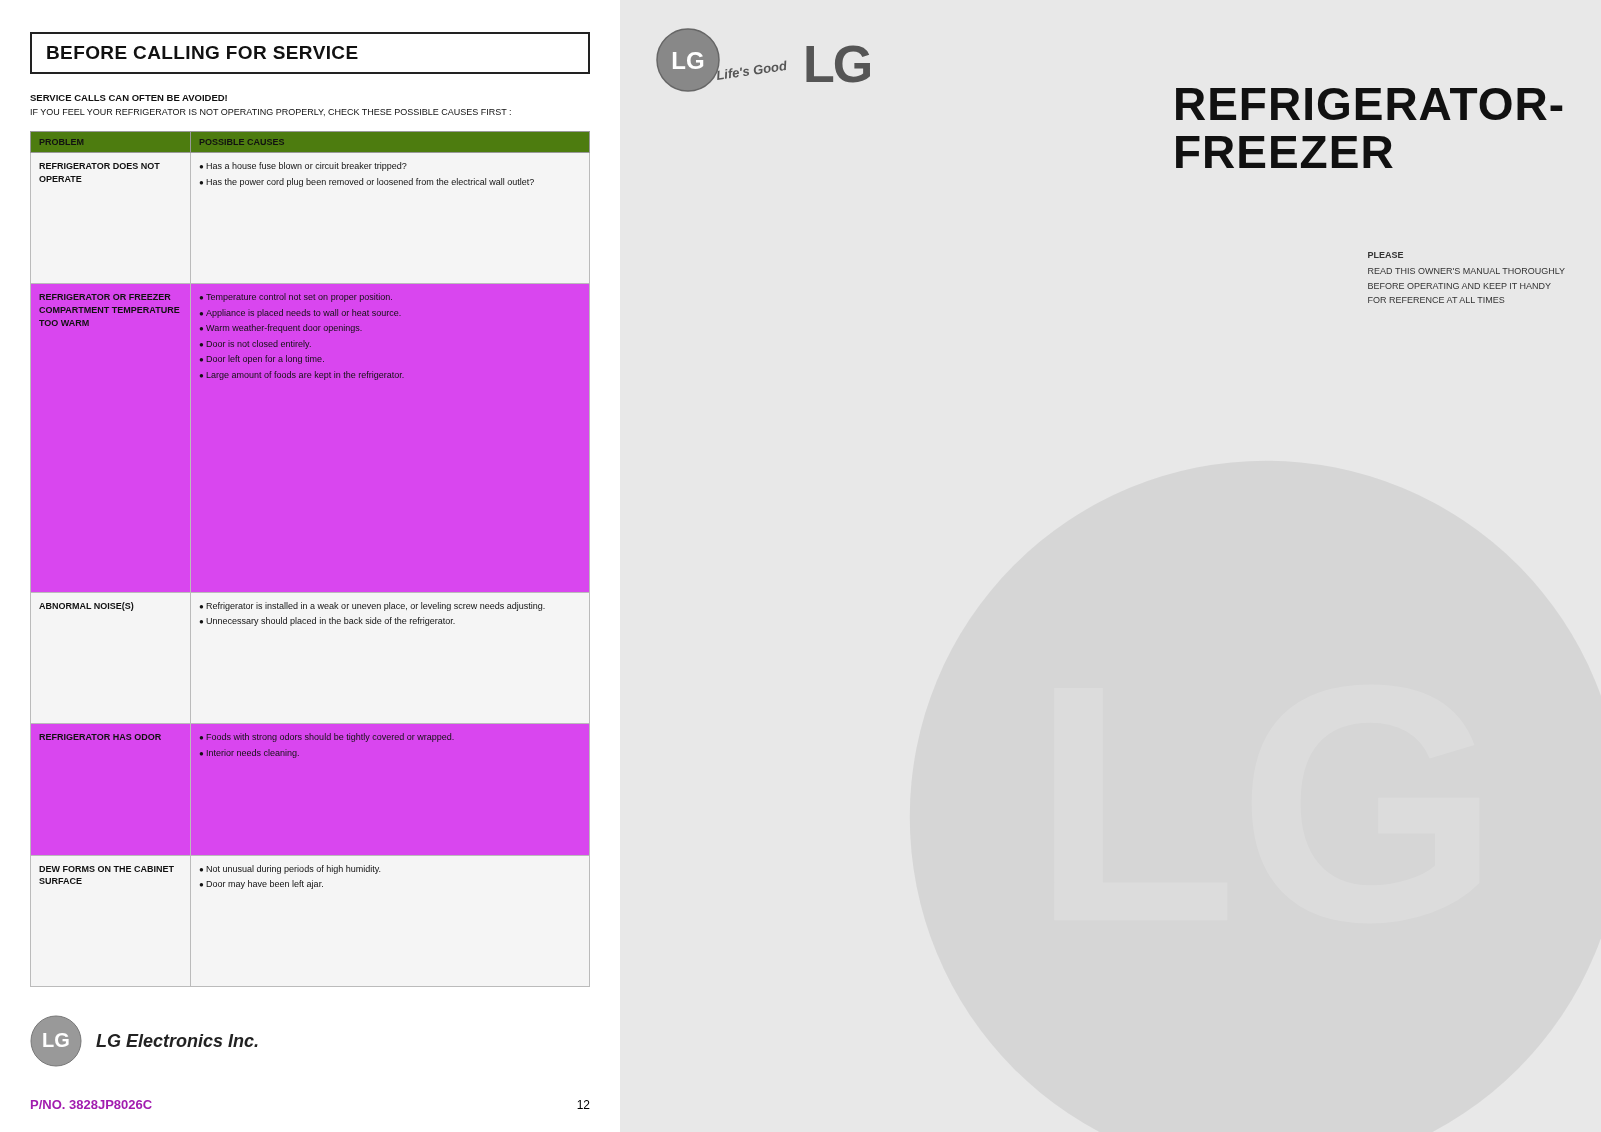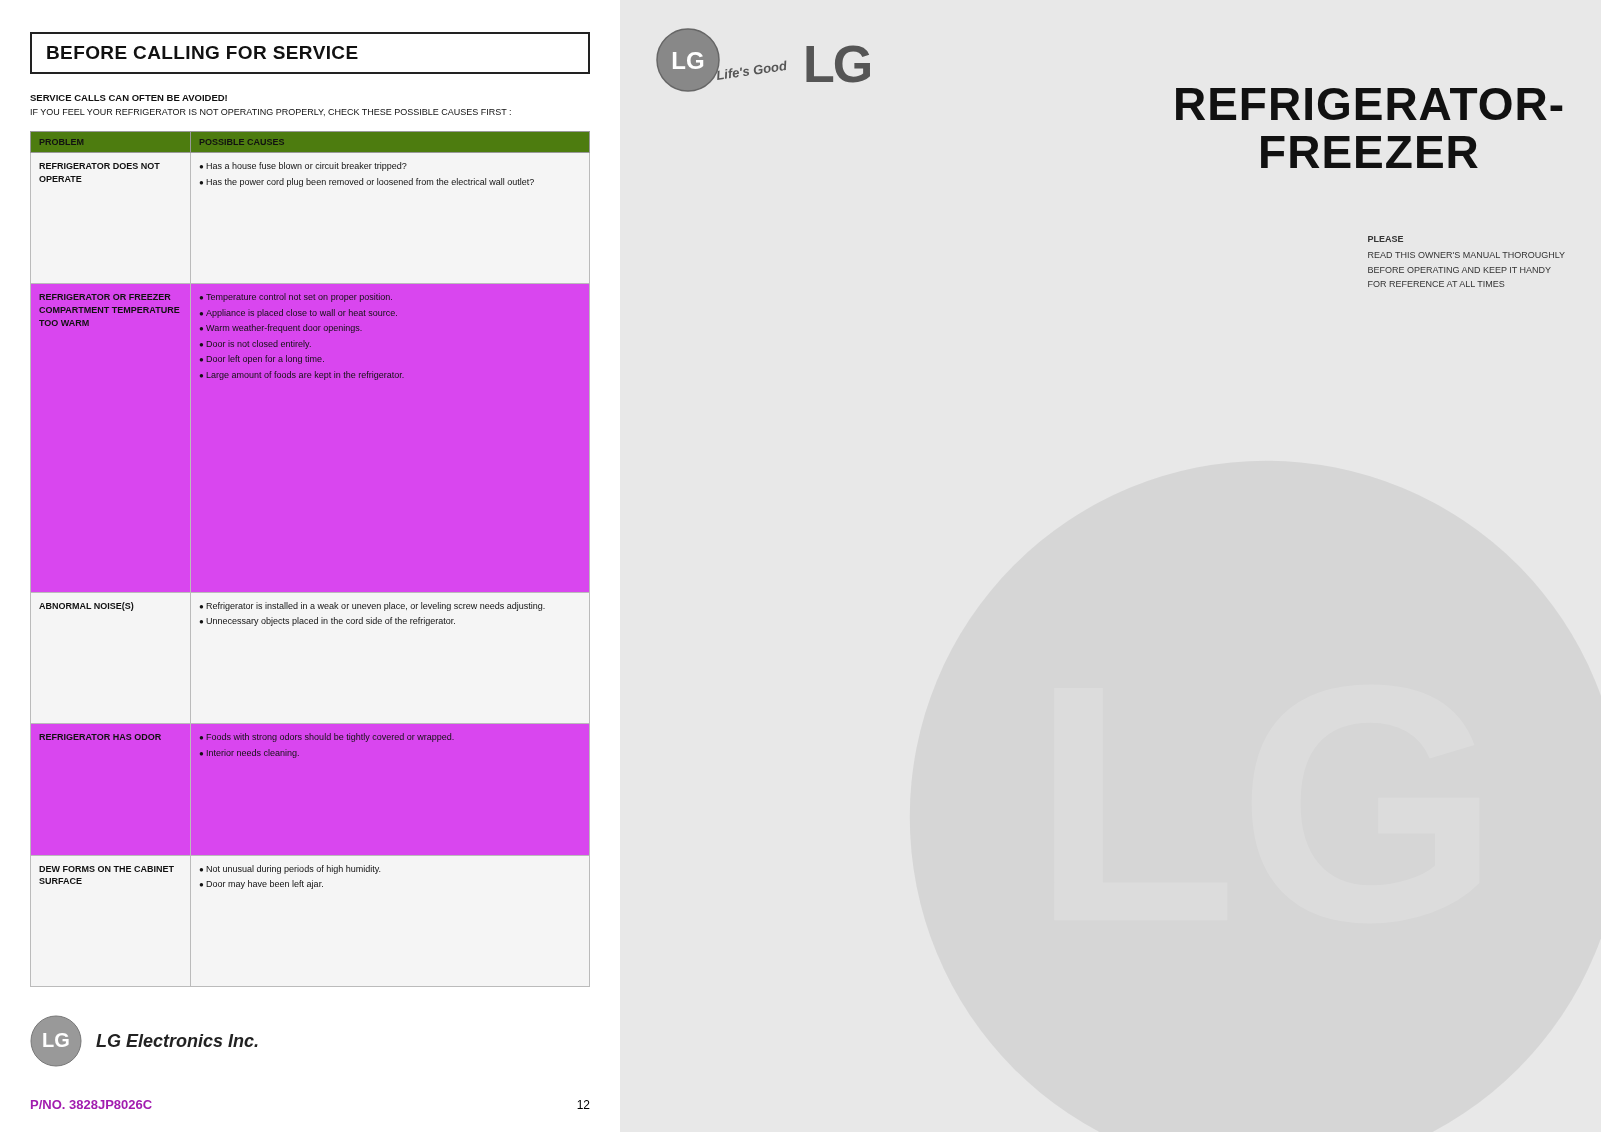--- a/index.html
+++ b/index.html
@@ -180,21 +180,21 @@
       letter-spacing: -2px;
       margin-top: 8px;
     }
 
     
     .manual-title-area {
       position: absolute;
       top: 80px;
       right: 36px;
       z-index: 2;
-      text-align: center;
+      text-align: left;
     }
     .manual-title-main {
       font-size: 46px;
       font-weight: 900;
       color: #111;
       line-height: 1.05;
       letter-spacing: 1px;
       text-transform: uppercase;
     }
     .manual-title-sub {
@@ -202,21 +202,21 @@
       font-weight: 700;
       color: #333;
       text-transform: uppercase;
       letter-spacing: 2px;
       margin-top: 6px;
     }
 
     
     .please-area {
       position: absolute;
-      top: 232px;
+      top: 248px;
       right: 36px;
       z-index: 2;
       font-size: 9px;
       color: #333;
       line-height: 1.6;
       text-transform: uppercase;
     }
     .please-area .please-label {
       font-weight: 700;
       margin-bottom: 2px;
@@ -248,34 +248,34 @@
               <li>Has a house fuse blown or circuit breaker tripped?</li>
               <li>Has the power cord plug been removed or loosened from the electrical wall outlet?</li>
             </ul>
           </td>
         </tr>
         <tr>
           <td class="problem-cell">REFRIGERATOR OR FREEZER COMPARTMENT TEMPERATURE TOO WARM</td>
           <td class="causes-cell">
             <ul>
               <li>Temperature control not set on proper position.</li>
-              <li>Appliance is placed close to wall or heat source.</li>
+              <li>Appliance is placed needs to wall or heat source.</li>
               <li>Warm weather-frequent door openings.</li>
               <li>Door is not closed entirely.</li>
               <li>Door left open for a long time.</li>
               <li>Large amount of foods are kept in the refrigerator.</li>
             </ul>
           </td>
         </tr>
         <tr>
           <td class="problem-cell">ABNORMAL NOISE(S)</td>
           <td class="causes-cell">
             <ul>
               <li>Refrigerator is installed in a weak or uneven place, or leveling screw needs adjusting.</li>
-              <li>Unnecessary objects placed in the cord side of the refrigerator.</li>
+              <li>Unnecessary should placed in the back side of the refrigerator.</li>
             </ul>
           </td>
         </tr>
         <tr>
           <td class="problem-cell">REFRIGERATOR HAS ODOR</td>
           <td class="causes-cell">
             <ul>
               <li>Foods with strong odors should be tightly covered or wrapped.</li>
               <li>Interior needs cleaning.</li>
             </ul>

